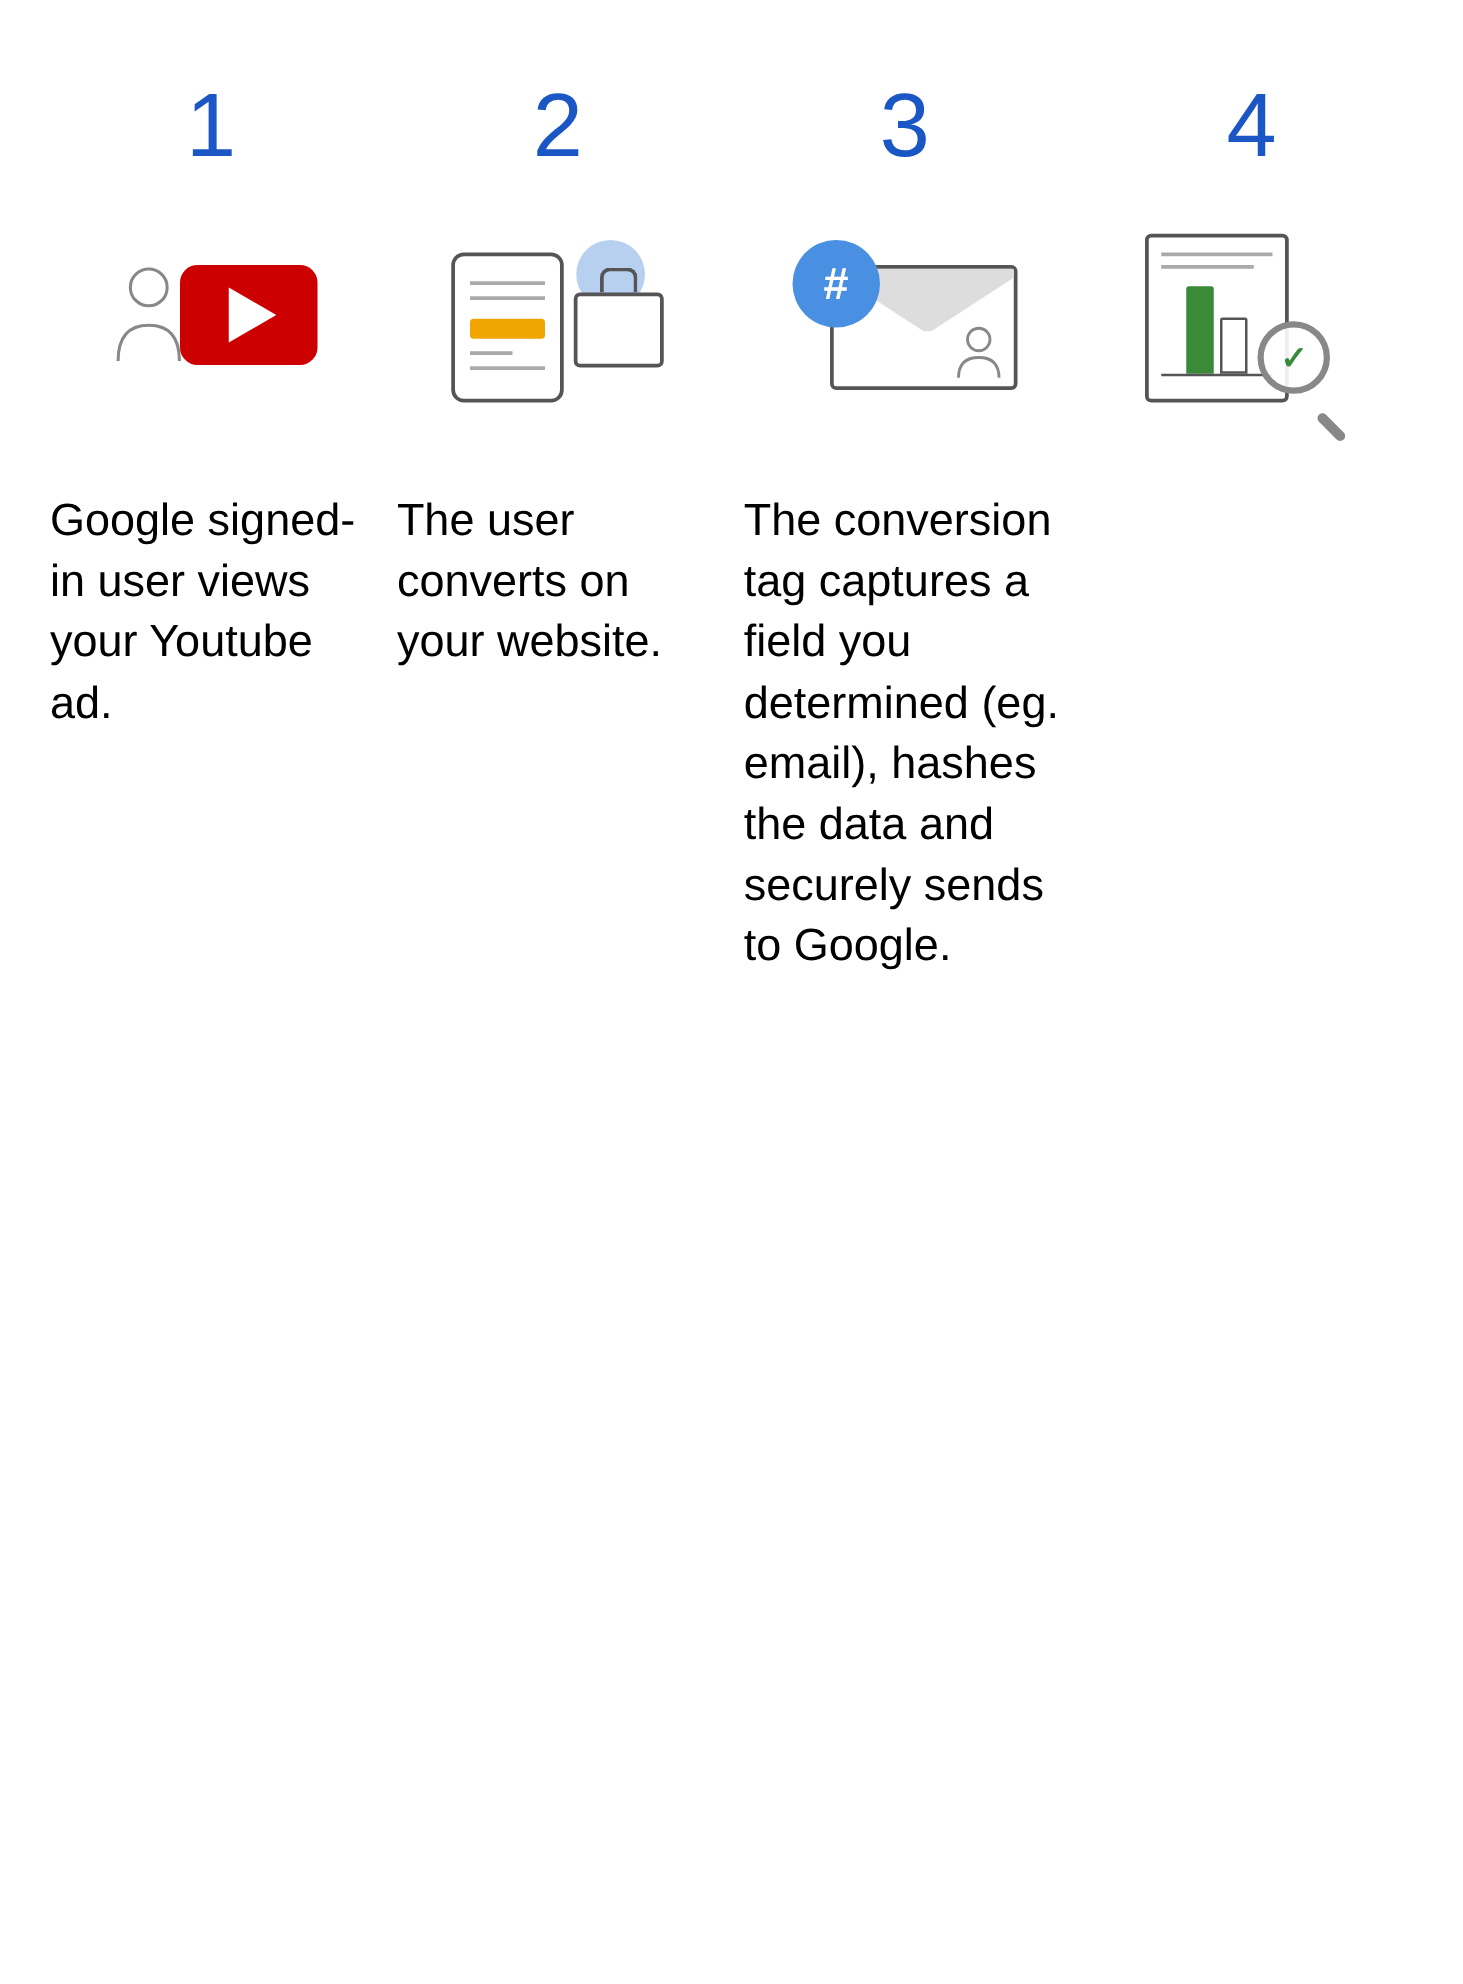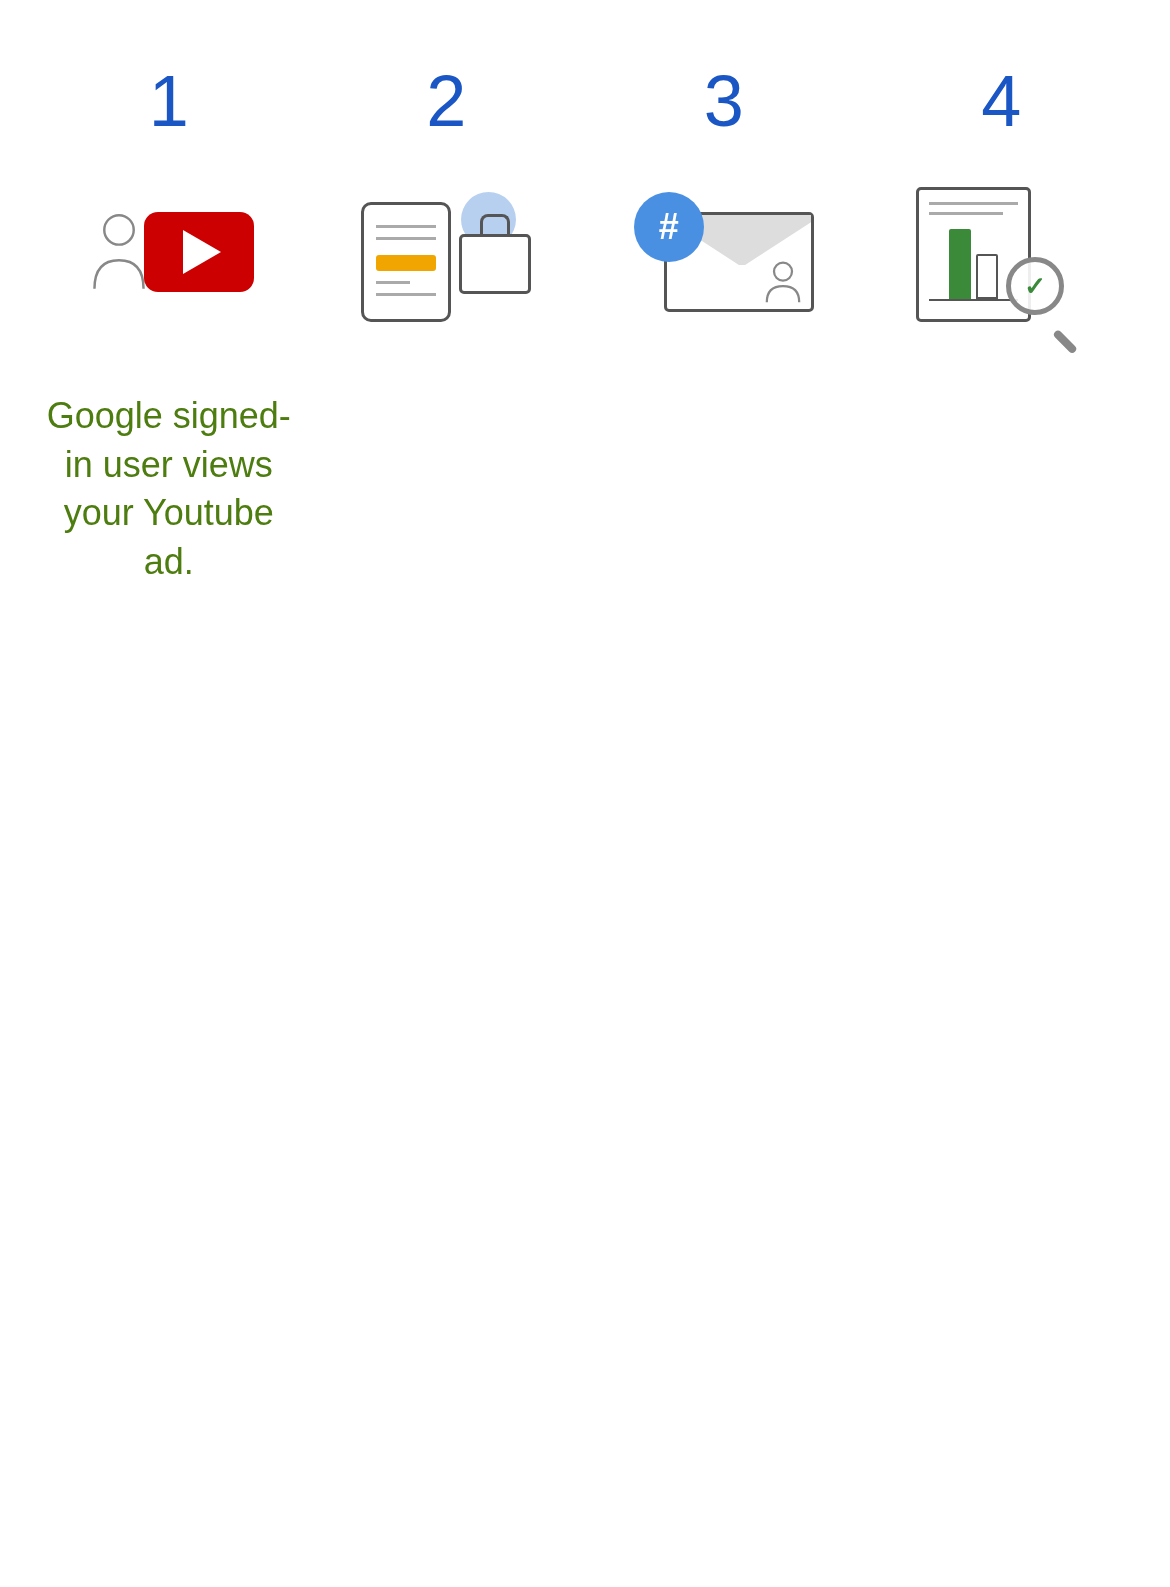--- a/index.html
+++ b/index.html
@@ -48,22 +48,22 @@
       width: 180px;
       height: 160px;
       display: flex;
       align-items: center;
       justify-content: center;
       margin-bottom: 50px;
     }
 
     .step-text {
       font-size: 36px;
-      color: #4d7c0f;
-      text-align: center;
+      color: #000000;
+      text-align: left;
       line-height: 1.35;
     }
 
     
     .icon-step1 {
       position: relative;
       width: 170px;
       height: 130px;
     }
 
@@ -405,39 +405,41 @@
           <div class="phone-line3"></div>
           <div class="phone-line4"></div>
         </div>
 
         <div class="shopping-bag">
           <div class="bag-handle"></div>
           <div class="bag-body"></div>
         </div>
       </div>
     </div>
+    <div class="step-text">The user converts on your website.</div>
   </div>
 
   <div class="step">
     <div class="step-number">3</div>
     <div class="step-icon-area">
       <div class="icon-step3">
 
         <div class="hash-badge">#</div>
 
         <div class="email-envelope">
           <div class="envelope-flap"></div>
 
           <svg class="person-small" viewBox="0 0 40 50">
             <circle cx="20" cy="14" r="10" stroke="#888" stroke-width="2.5" fill="none"></circle>
             <path d="M2 48 Q2 30 20 30 Q38 30 38 48" stroke="#888" stroke-width="2.5" fill="none"></path>
           </svg>
         </div>
       </div>
     </div>
+    <div class="step-text">The conversion tag captures a field you determined (eg. email), hashes the data and securely sends to Google.</div>
   </div>
 
   <div class="step">
     <div class="step-number">4</div>
     <div class="step-icon-area">
       <div class="icon-step4">
 
         <div class="report-page">
           <div class="report-line-top1"></div>
           <div class="report-line-top2"></div>

